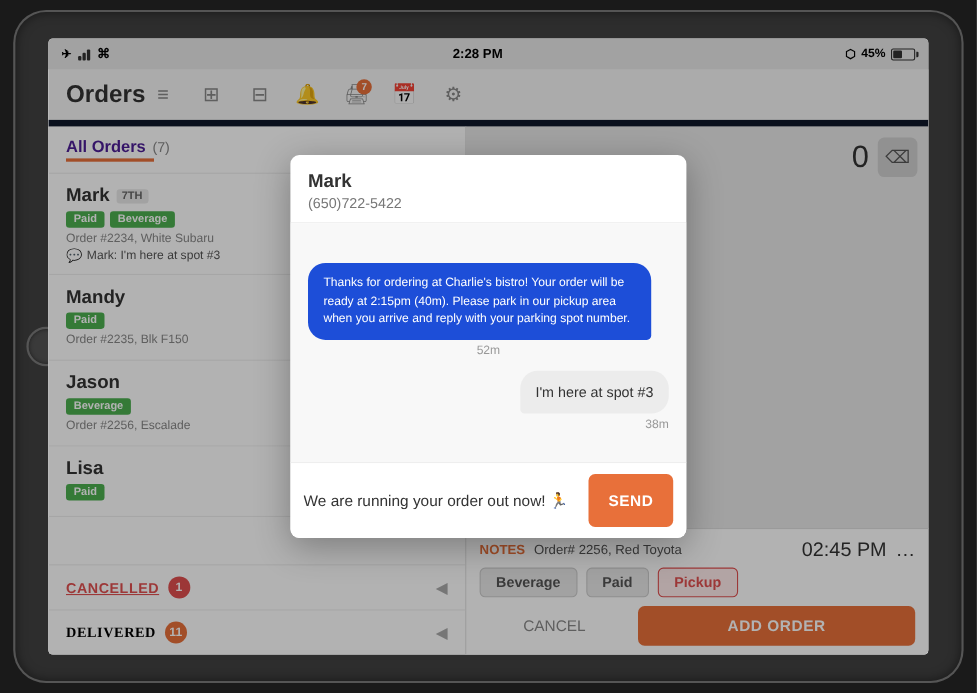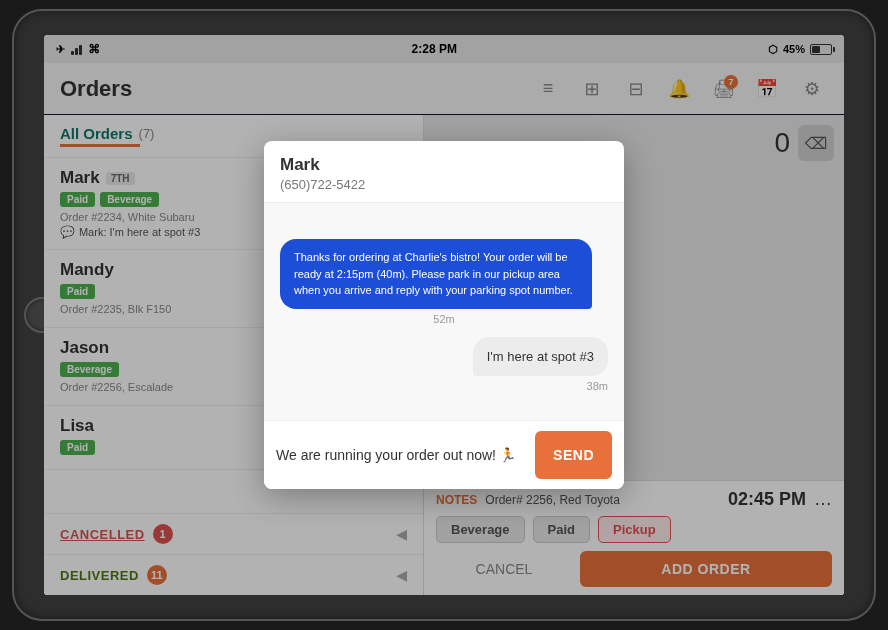--- a/index.html
+++ b/index.html
@@ -61,25 +61,25 @@
       display: flex;
       flex-direction: column;
       height: calc(100% - 28px);
       background: #f0f0f0;
     }
 
     
     .top-nav {
       height: 52px;
       background: #f5f5f5;
-      border-bottom: 1px solid #0f172a;
+      border-bottom: 6px solid #0f172a;
       display: flex;
       align-items: center;
       padding: 0 16px;
-      justify-content: space-between;
+      justify-content: flex-start;
     }
     .nav-title {
       font-size: 22px;
       font-weight: 700;
       color: #333;
     }
     .nav-icons {
       display: flex;
       align-items: center;
       gap: 12px;
@@ -123,21 +123,21 @@
     .sidebar-header {
       padding: 10px 16px;
       border-bottom: 1px solid #eee;
       display: flex;
       align-items: center;
       gap: 8px;
     }
     .sidebar-header-title {
       font-size: 15px;
       font-weight: 600;
-      color: #0f766e;
+      color: #4c1d95;
     }
     .sidebar-header-count {
       font-size: 13px;
       color: #888;
     }
     .sidebar-header-underline {
       height: 3px;
       background: #e8703a;
       width: 80px;
       margin-top: 2px;
@@ -198,21 +198,21 @@
     
     .section-header {
       padding: 10px 16px;
       display: flex;
       align-items: center;
       justify-content: space-between;
       border-top: 1px solid #eee;
     }
     .section-header-title { font-size: 13px; font-weight: 700; letter-spacing: 0.5px; }
     .section-cancelled { color: #e05050; text-decoration: underline; }
-    .section-delivered { color: #4d7c0f; }
+    .section-delivered { color: #000000; font-family: Liberation Serif, serif; }
     .section-badge {
       background: #e05050;
       color: white;
       font-size: 11px;
       font-weight: 700;
       width: 20px; height: 20px;
       border-radius: 50%;
       display: flex; align-items: center; justify-content: center;
     }
     .section-badge-orange { background: #e8703a; }
@@ -265,21 +265,21 @@
       padding: 8px 12px;
     }
     .notes-row {
       display: flex;
       align-items: center;
       gap: 8px;
       margin-bottom: 6px;
     }
     .notes-label { font-size: 12px; font-weight: 700; color: #e8703a; }
     .notes-value { font-size: 12px; color: #555; flex: 1; }
-    .time-value { font-size: 18px; font-weight: 700; color: #333; text-align: center; }
+    .time-value { font-size: 18px; font-weight: 400; color: #333; text-align: center; }
     .dots { color: #333; font-size: 18px; }
 
     .tags-row {
       display: flex;
       gap: 8px;
       margin-bottom: 8px;
     }
     .panel-tag {
       padding: 5px 14px;
       border-radius: 5px;

